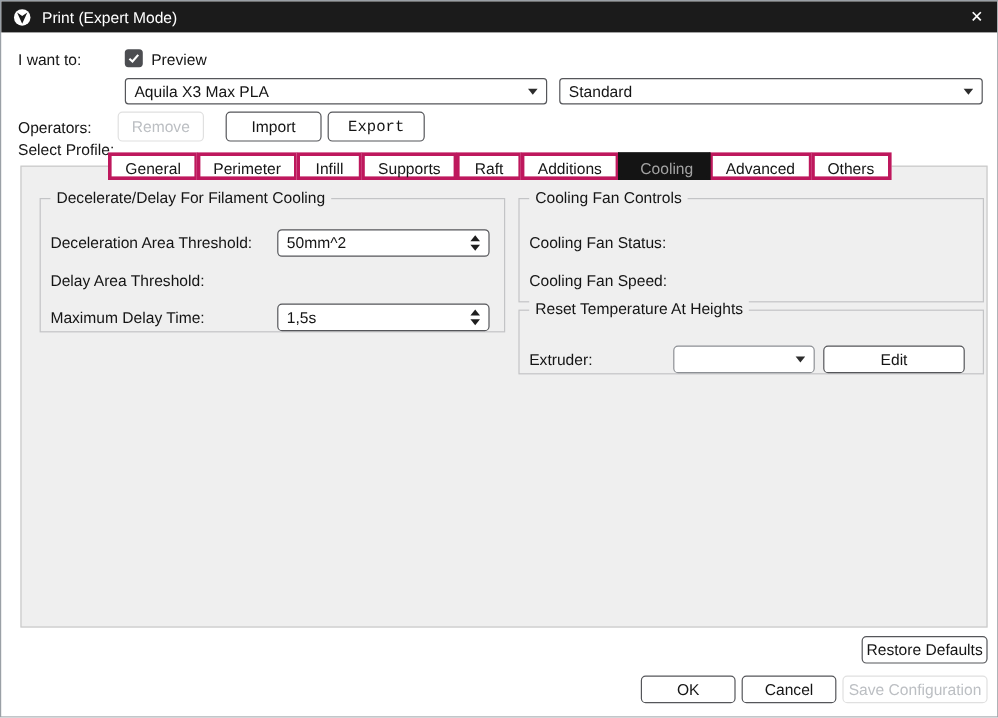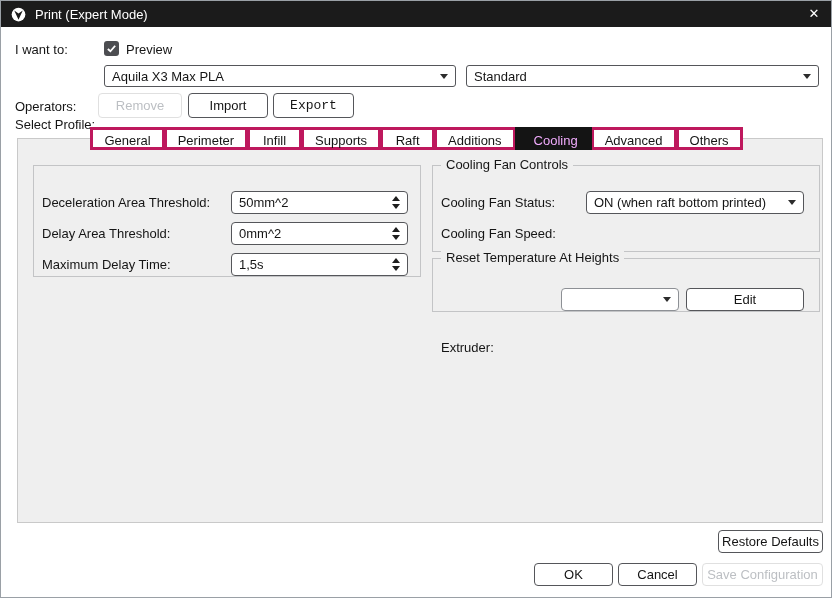--- a/index.html
+++ b/index.html
@@ -58,21 +58,21 @@
   
   .tabbar {
     position:absolute; top:126px; left:0; width:100%;
     display:flex; justify-content:center; z-index:3;
   }
   .tab {
     height:23px; line-height:21px; padding:0 11px; min-width:55px;
     background:#ffffff; border:3px solid #be185d; margin-right:-1px;
     font-size:13px; color:#151515; text-align:center; position:relative;
   }
-  .tab.active { background:#141414; border-color:#141414; color:#f0abfc; z-index:4;padding-left:16px; }
+  .tab.active { background:#141414; border-color:#141414; color:#a3a3a3; z-index:4;padding-left:16px; }
 
   
   .panel {
     position:absolute; left:16px; top:137px; width:806px; height:385px;
     background:#efefef; border:1px solid #c9c9c9; z-index:1;
   }
   .group { position:absolute; border:1px solid #c3c4c6; }
   .group-title {
     position:absolute; top:-9px; left:8px; background:#efefef;
     padding:0 5px; font-size:13px; color:#151515; white-space:nowrap;
@@ -104,84 +104,74 @@
   <div class="combo h22" style="left:103px; top:64px; width:352px;">
     <span>Aquila X3 Max PLA</span>
     <i class="caret"></i>
   </div>
   <div class="combo h22" style="left:465px; top:64px; width:353px;">
     <span>Standard</span>
     <i class="caret"></i>
   </div>
 
   <span class="lbl" style="left:14px; top:98px;">Operators:</span>
-  <button class="btn tall disabled" style="left:97px; top:92px; width:84px;">Remove</button>
+  <button class="btn tall disabled" style="left:97px; top:92px; width:72px;">Remove</button>
   <button class="btn tall" style="left:187px; top:92px; width:80px;">Import</button>
   <button class="btn tall" style="left:272px; top:92px; width:81px;font-family:Liberation Mono, monospace;">Export</button>
 
   <div class="tabbar">
     <div class="tab">General</div>
     <div class="tab">Perimeter</div>
     <div class="tab">Infill</div>
     <div class="tab">Supports</div>
     <div class="tab">Raft</div>
     <div class="tab">Additions</div>
     <div class="tab active">Cooling</div>
     <div class="tab">Advanced</div>
     <div class="tab">Others</div>
   </div>
 
   <div class="panel">
 
     <div class="group" style="left:15px; top:26px; width:388px; height:112px;">
+      <span class="group-title">Decelerate/Delay For Filament Cooling</span>
 
       <span class="lbl" style="left:8px; top:29px;">Deceleration Area Threshold:</span>
       <div class="spin" style="left:197px; top:25px; width:177px;">
         <span>50mm^2</span>
         <span class="spin-arrows">
           <i class="tri-up"></i>
           <i class="tri-down"></i>
         </span>
       </div>
 
       <span class="lbl" style="left:8px; top:60px;">Delay Area Threshold:</span>
-      <div class="spin" style="left:197px; top:56px; width:177px;">
-        <span>0mm^2</span>
-        <span class="spin-arrows">
-          <i class="tri-up"></i>
-          <i class="tri-down"></i>
-        </span>
-      </div>
 
       <span class="lbl" style="left:8px; top:91px;">Maximum Delay Time:</span>
       <div class="spin" style="left:197px; top:87px; width:177px;">
         <span>1,5s</span>
         <span class="spin-arrows">
           <i class="tri-up"></i>
           <i class="tri-down"></i>
         </span>
       </div>
     </div>
 
     <div class="group" style="left:414px; top:26px; width:388px; height:87px;">
       <span class="group-title">Cooling Fan Controls</span>
 
       <span class="lbl" style="left:8px; top:29px;">Cooling Fan Status:</span>
-      <div class="combo" style="left:153px; top:25px; width:218px;">
-        <span>ON (when raft bottom printed)</span>
-        <i class="caret"></i>
-      </div>
 
       <span class="lbl" style="left:8px; top:60px;">Cooling Fan Speed:</span>
     </div>
 
     <div class="group" style="left:414px; top:119px; width:388px; height:54px;">
       <span class="group-title">Reset Temperature At Heights</span>
 
-      <span class="lbl" style="left:8px; top:33px;margin-top:48px;">Extruder:</span>
+      <span class="lbl" style="left:8px; top:33px;">Extruder:</span>
       <div class="combo lite" style="left:128px; top:29px; width:118px;">
         <span></span>
         <i class="caret"></i>
       </div>
       <button class="btn" style="left:253px; top:29px; width:118px;">Edit</button>
     </div>
 
   </div>
 
   <button class="btn" style="left:717px; top:529px; width:105px;">Restore Defaults</button>

